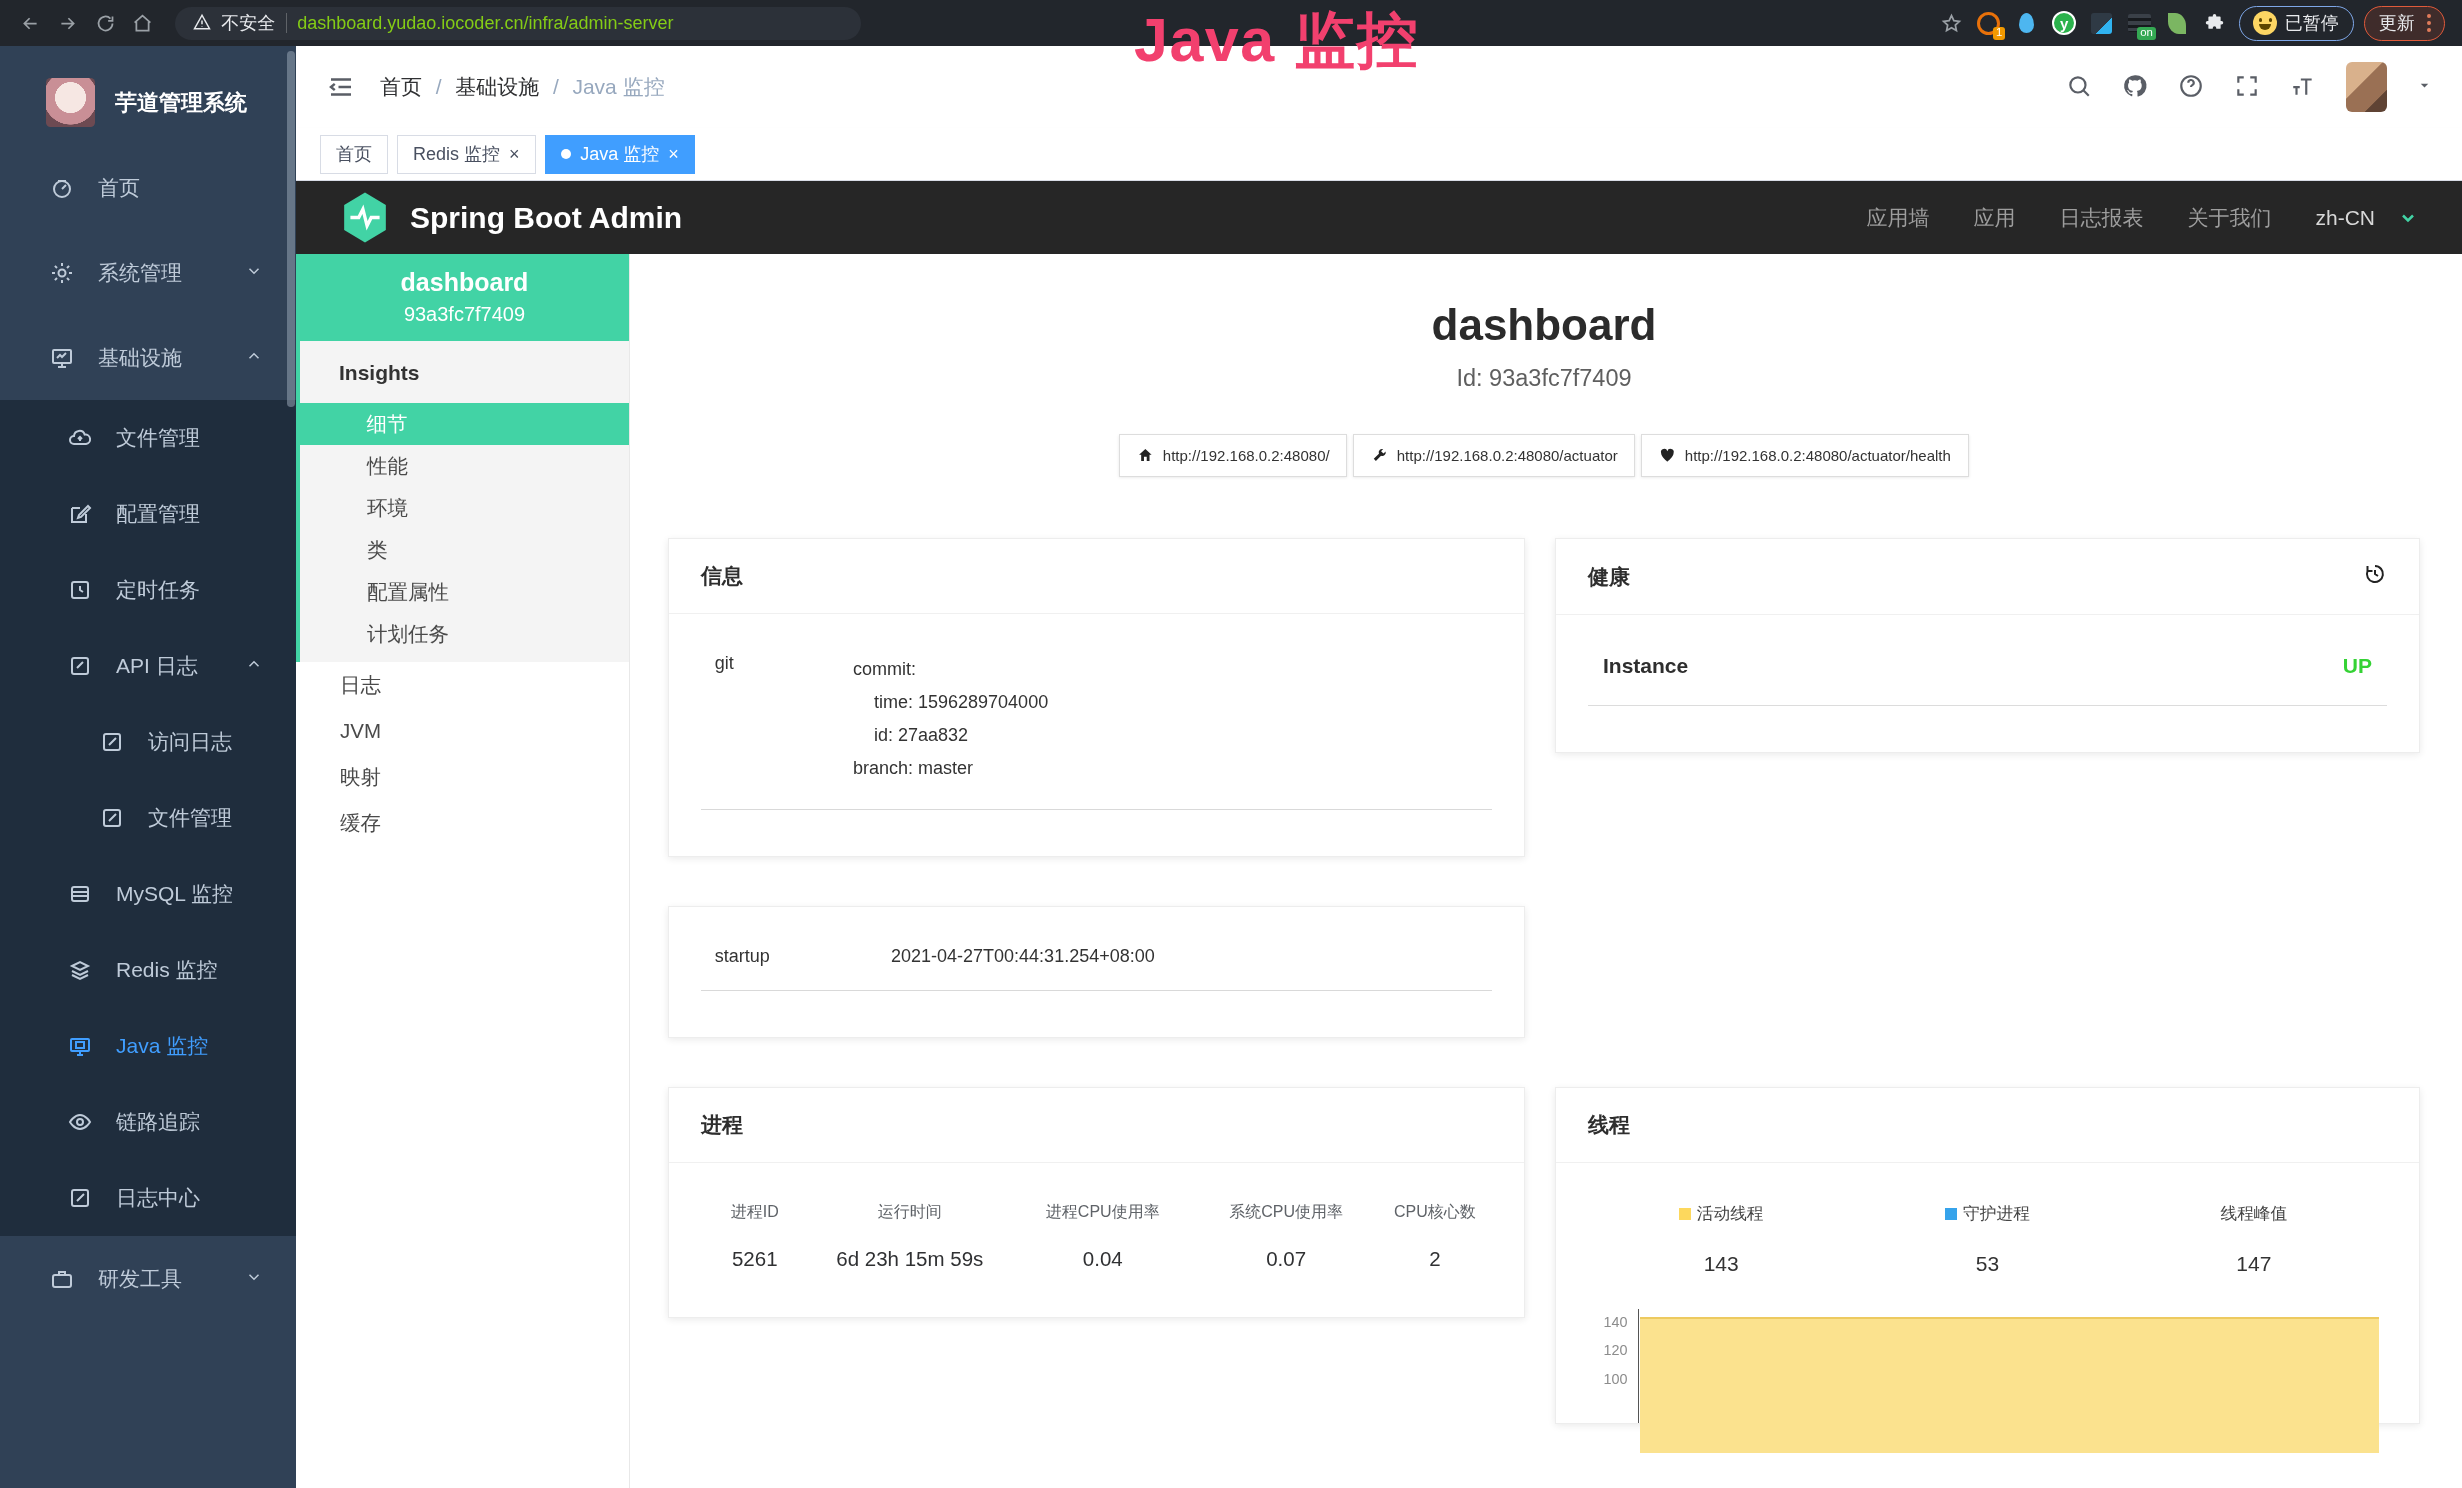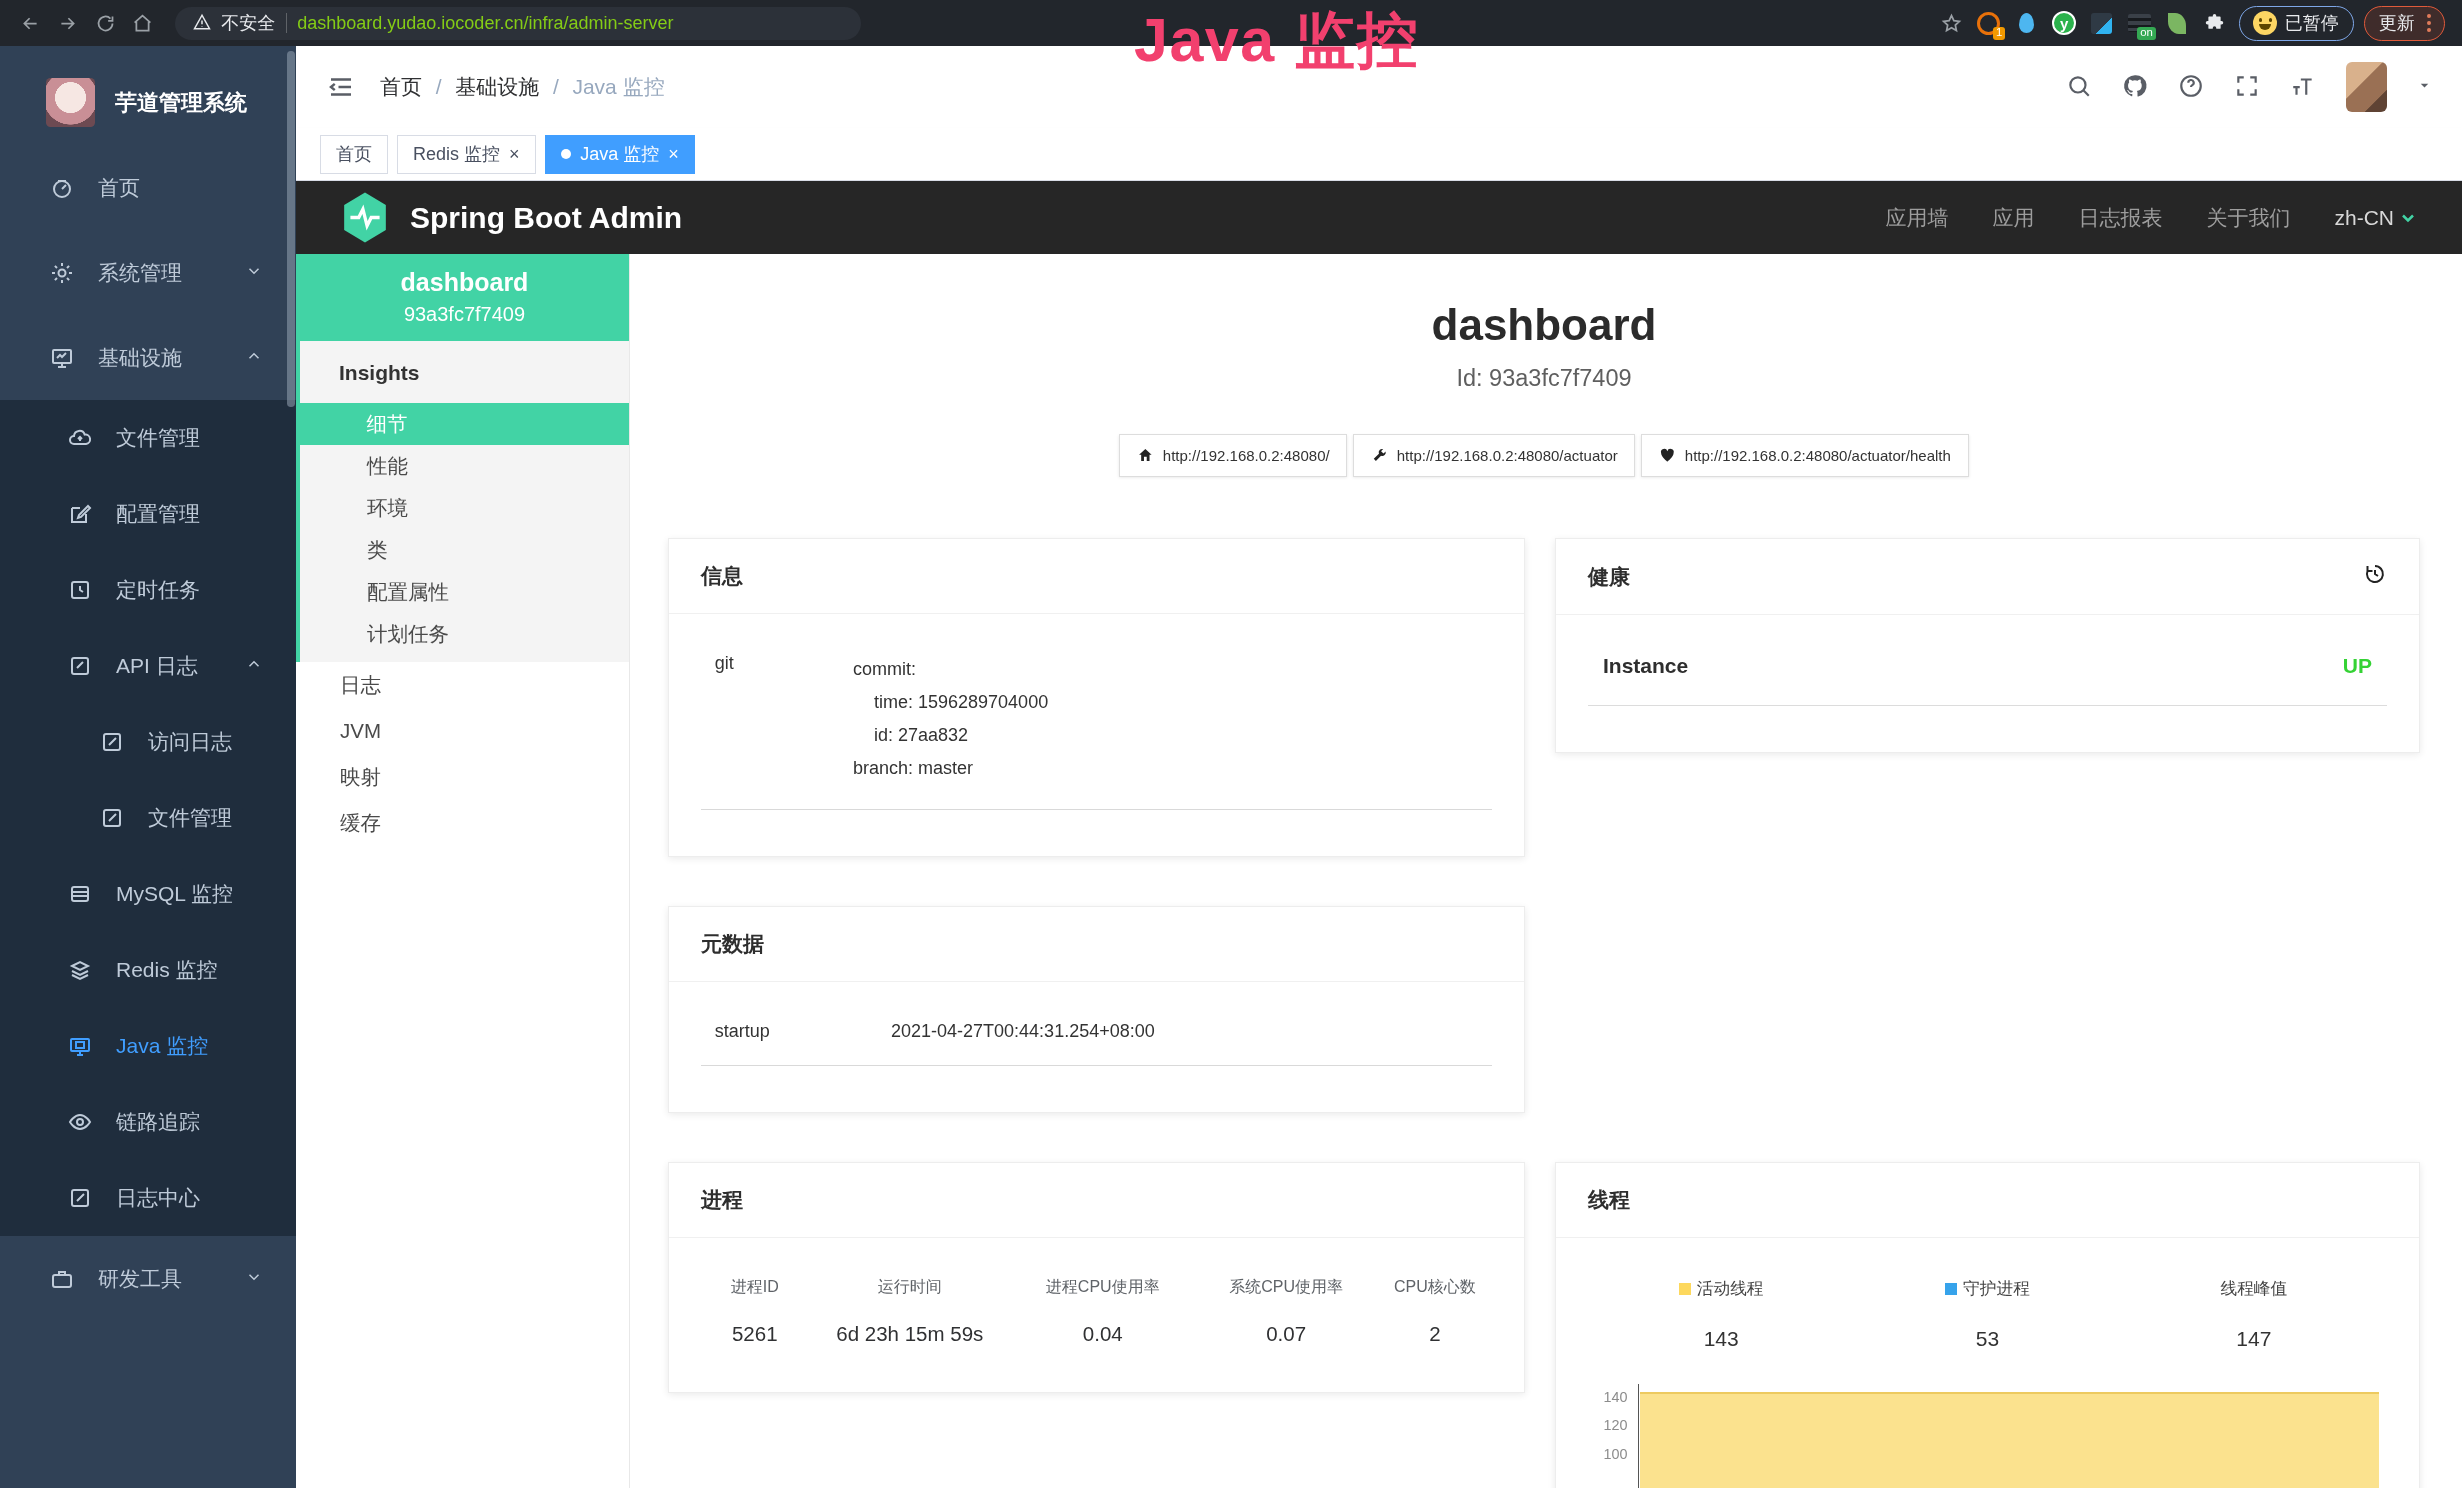--- a/index.html
+++ b/index.html
@@ -71,21 +71,21 @@
   .tag.active { background:#409EFF; border-color:#409EFF; color:#fff; }
   .tag .dot { width:10.6px; height:10.6px; border-radius:50%; background:#fff; }
 
   
   .sba { flex:1; display:flex; flex-direction:column; min-height:0; }
   .sba-header { height:73px; background:#262626; display:flex; align-items:center; padding:0 44px; flex:0 0 auto;text-align:right; }
   .brand { display:flex; align-items:center; gap:20px; color:#fff; font-size:30px; font-weight:700; }
   .brand svg { width:50px; height:55px; }
   .sba-nav { margin-left:auto; display:flex; align-items:center; gap:44px; font-size:21px; color:#9d9d9d; }
   .sba-nav .nav-item { cursor:pointer; }
-  .sba-lang { display:flex; align-items:center; gap:4px; color:#d8d8d8; }
+  .sba-lang { display:flex; align-items:center; gap:23px; color:#d8d8d8; }
   .sba-lang svg { width:20px; height:20px; color:#42d3a5; }
 
   .sba-body { flex:1; display:flex; min-height:0; }
   .sba-side { width:334px; border-right:0.8px solid #e8e8e8; background:#fff; flex:0 0 auto; }
   .app-block { background:#42d3a5; color:#fff; text-align:center; padding:13.7px 0 15px; border-left:4.6px solid #42d3a5; cursor:pointer; }
   .app-name { font-size:25px; font-weight:700; }
   .app-id { font-size:20px; margin-top:6px; }
   .insights-group { background:#f4f4f4; border-left:4.6px solid #42d3a5; padding-bottom:7.6px; }
   .group-label { font-size:21px; font-weight:700; color:#333; padding:20px 0 18px 39px; }
   .side-item { height:42px; display:flex; align-items:center; font-size:20.5px; color:#4a4a4a; padding-left:67px; cursor:pointer; }
@@ -519,23 +519,20 @@
                 </div>
                 <div class="panel-b">
                   <div class="hrow">
                     <span class="hlabel">Instance</span>
                     <span class="hstatus">UP</span>
                   </div>
                 </div>
               </section>
 
               <section class="panel" style="grid-column:1;grid-row:2;">
-                <div class="panel-h">
-                  <span>元数据</span>
-                </div>
                 <div class="panel-b">
                   <div class="mrow">
                     <span class="mk">startup</span>
                     <span class="mv">2021-04-27T00:44:31.254+08:00</span>
                   </div>
                 </div>
               </section>
 
               <section class="panel" style="grid-column:1;grid-row:3;">
                 <div class="panel-h">

